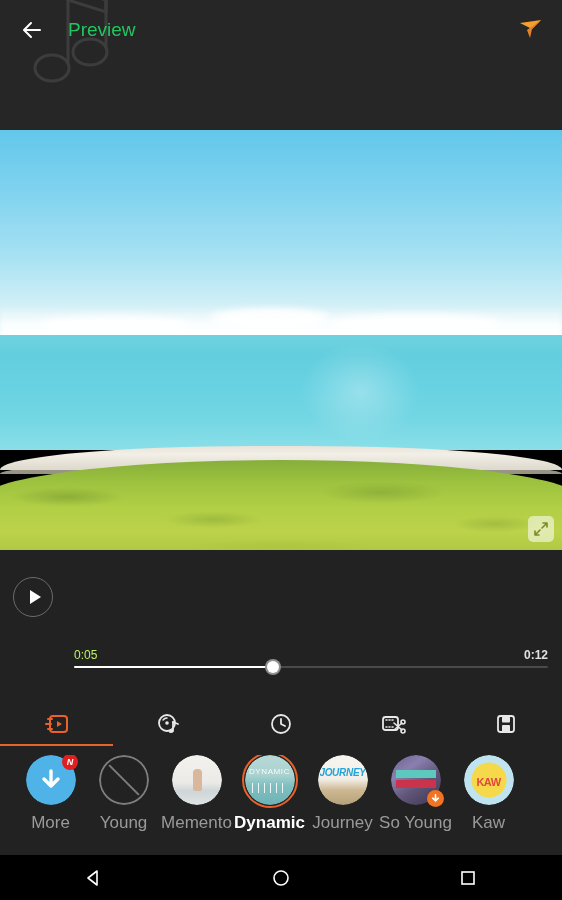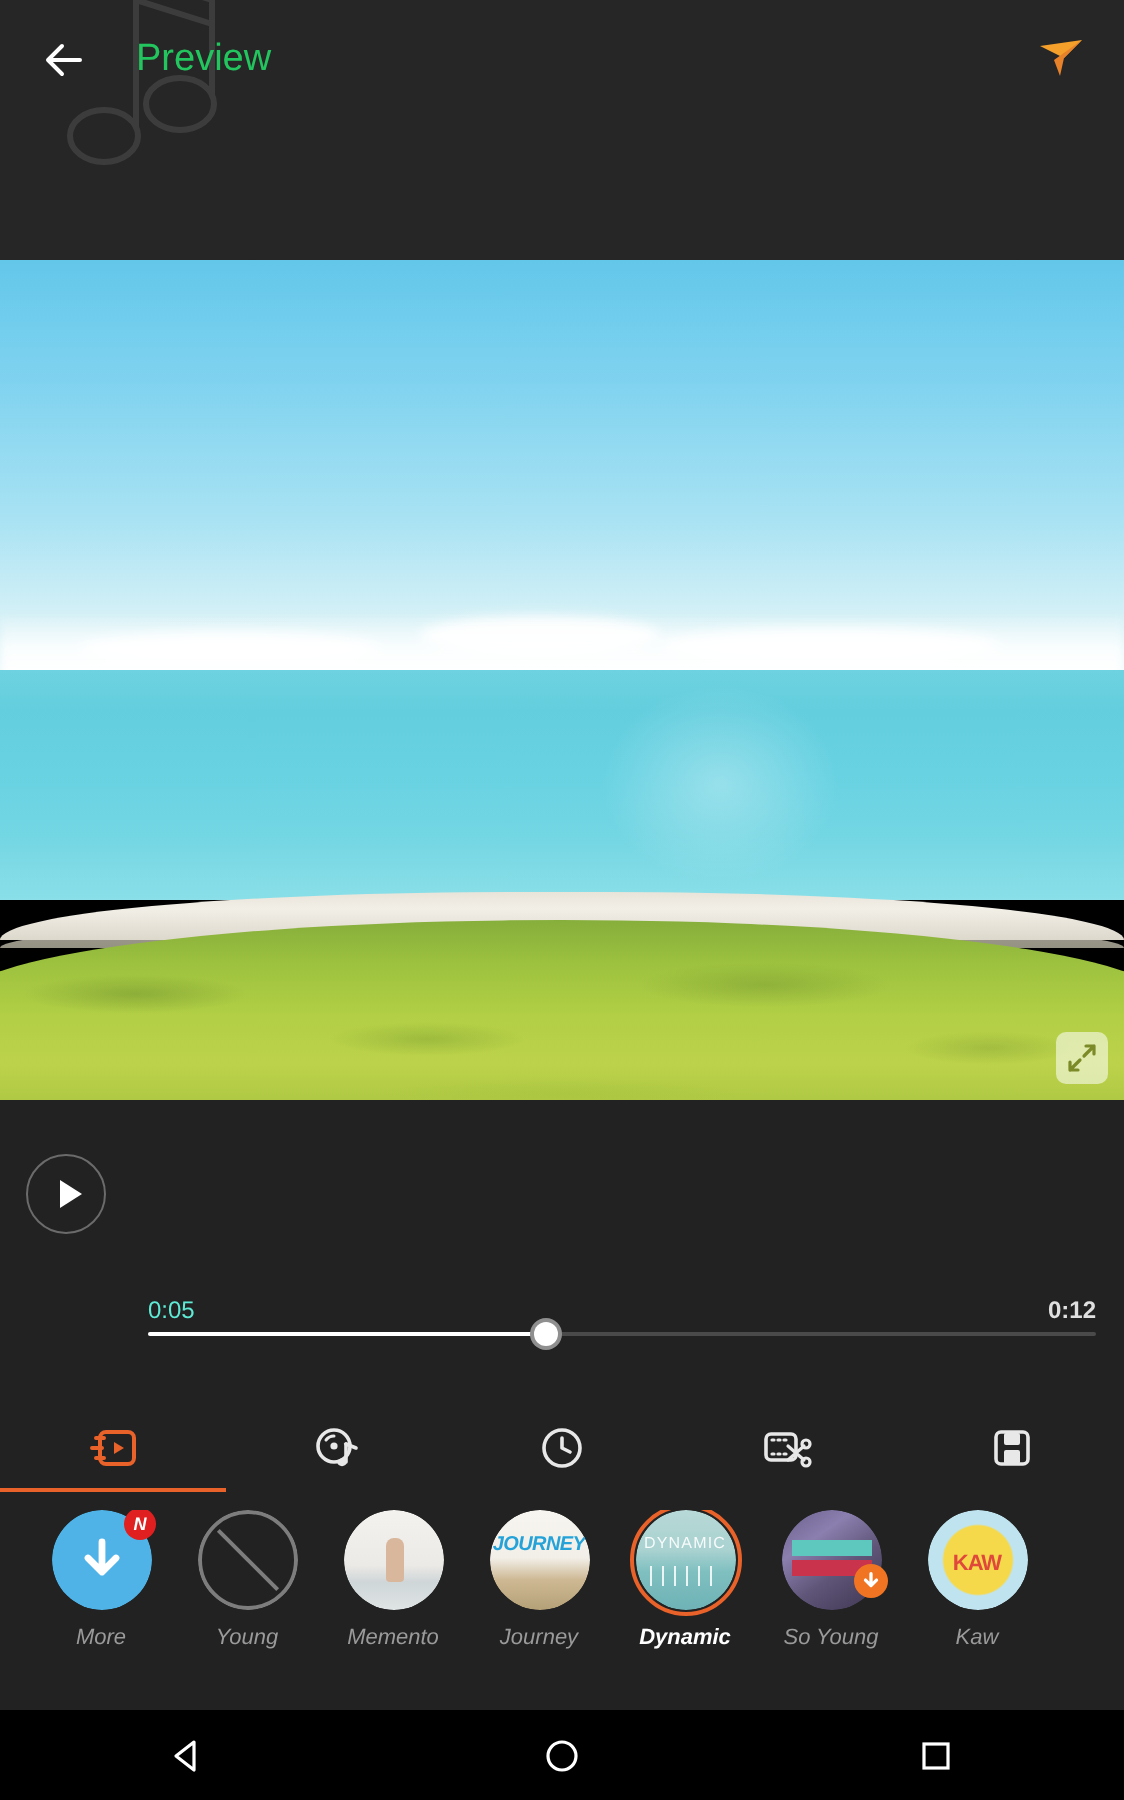--- a/index.html
+++ b/index.html
@@ -126,21 +126,21 @@
   }
   .play-tri {
     width: 0; height: 0;
     border-left: 11px solid #ffffff;
     border-top: 7px solid transparent;
     border-bottom: 7px solid transparent;
     margin-left: 4px;
   }
   .time-cur {
     position: absolute; left: 74px; top: 648px;
-    color: #5eead4; font-size: 12px;
+    color: #bef264; font-size: 12px;
   }
   .time-total {
     position: absolute; right: 14px; top: 648px;
     color: #e0e0e0; font-size: 12px; font-weight: bold;
   }
   .scrub {
     position: absolute; left: 74px; right: 14px; top: 666px;
     height: 2px; background: #4a4a4a; border-radius: 1px;
   }
   .scrub-fill {
@@ -194,24 +194,23 @@
     display: flex; align-items: center; justify-content: center;
   }
   .theme-ring {
     position: absolute; left: 50%; top: 0;
     width: 56px; height: 56px; margin-left: -28px; margin-top: -3px;
     border: 2px solid #e8622a;
     border-radius: 50%;
   }
   .theme-label {
     margin-top: 8px;
-    font-size: 11px;
+    font-size: 17px;
     color: #9a9a9a;
     white-space: nowrap;
-    font-style: italic;
   }
   .theme-label.sel { color: #ffffff; font-weight: bold; }
   .badge-n {
     position: absolute; right: 9px; top: -1px;
     width: 16px; height: 16px;
     background: #e02020;
     border-radius: 50%;
     color: #fff; font-size: 9px; font-weight: bold;
     display: flex; align-items: center; justify-content: center;
     font-style: italic;
@@ -442,35 +441,35 @@
 
     <div class="theme">
       <div class="theme-circ">
         <div class="th-memento"></div>
       </div>
       <div class="theme-label">Memento</div>
     </div>
 
     <div class="theme">
       <div class="theme-circ">
+        <div class="th-dynamic">
+            <span>DYNAMIC</span>
+          </div>
+      </div>
+      <div class="theme-ring"></div>
+      <div class="theme-label sel">Dynamic</div>
+    </div>
+
+    <div class="theme">
+      <div class="theme-circ">
         <div class="th-journey">
             <span>JOURNEY</span>
           </div>
       </div>
       <div class="theme-label">Journey</div>
-    </div>
-
-    <div class="theme">
-      <div class="theme-circ">
-        <div class="th-dynamic">
-            <span>DYNAMIC</span>
-          </div>
-      </div>
-      <div class="theme-ring"></div>
-      <div class="theme-label sel">Dynamic</div>
     </div>
 
     <div class="theme">
       <div class="theme-circ">
         <div class="th-soyoung"></div>
       </div>
       <div class="badge-dl">
         <svg width="11" height="11" viewBox="0 0 12 12">
           <path d="M6 2 V8 M3 5.5 L6 8.5 L9 5.5" fill="none" stroke="#ffffff" stroke-width="1.8" stroke-linecap="round" stroke-linejoin="round"></path>
         </svg>

